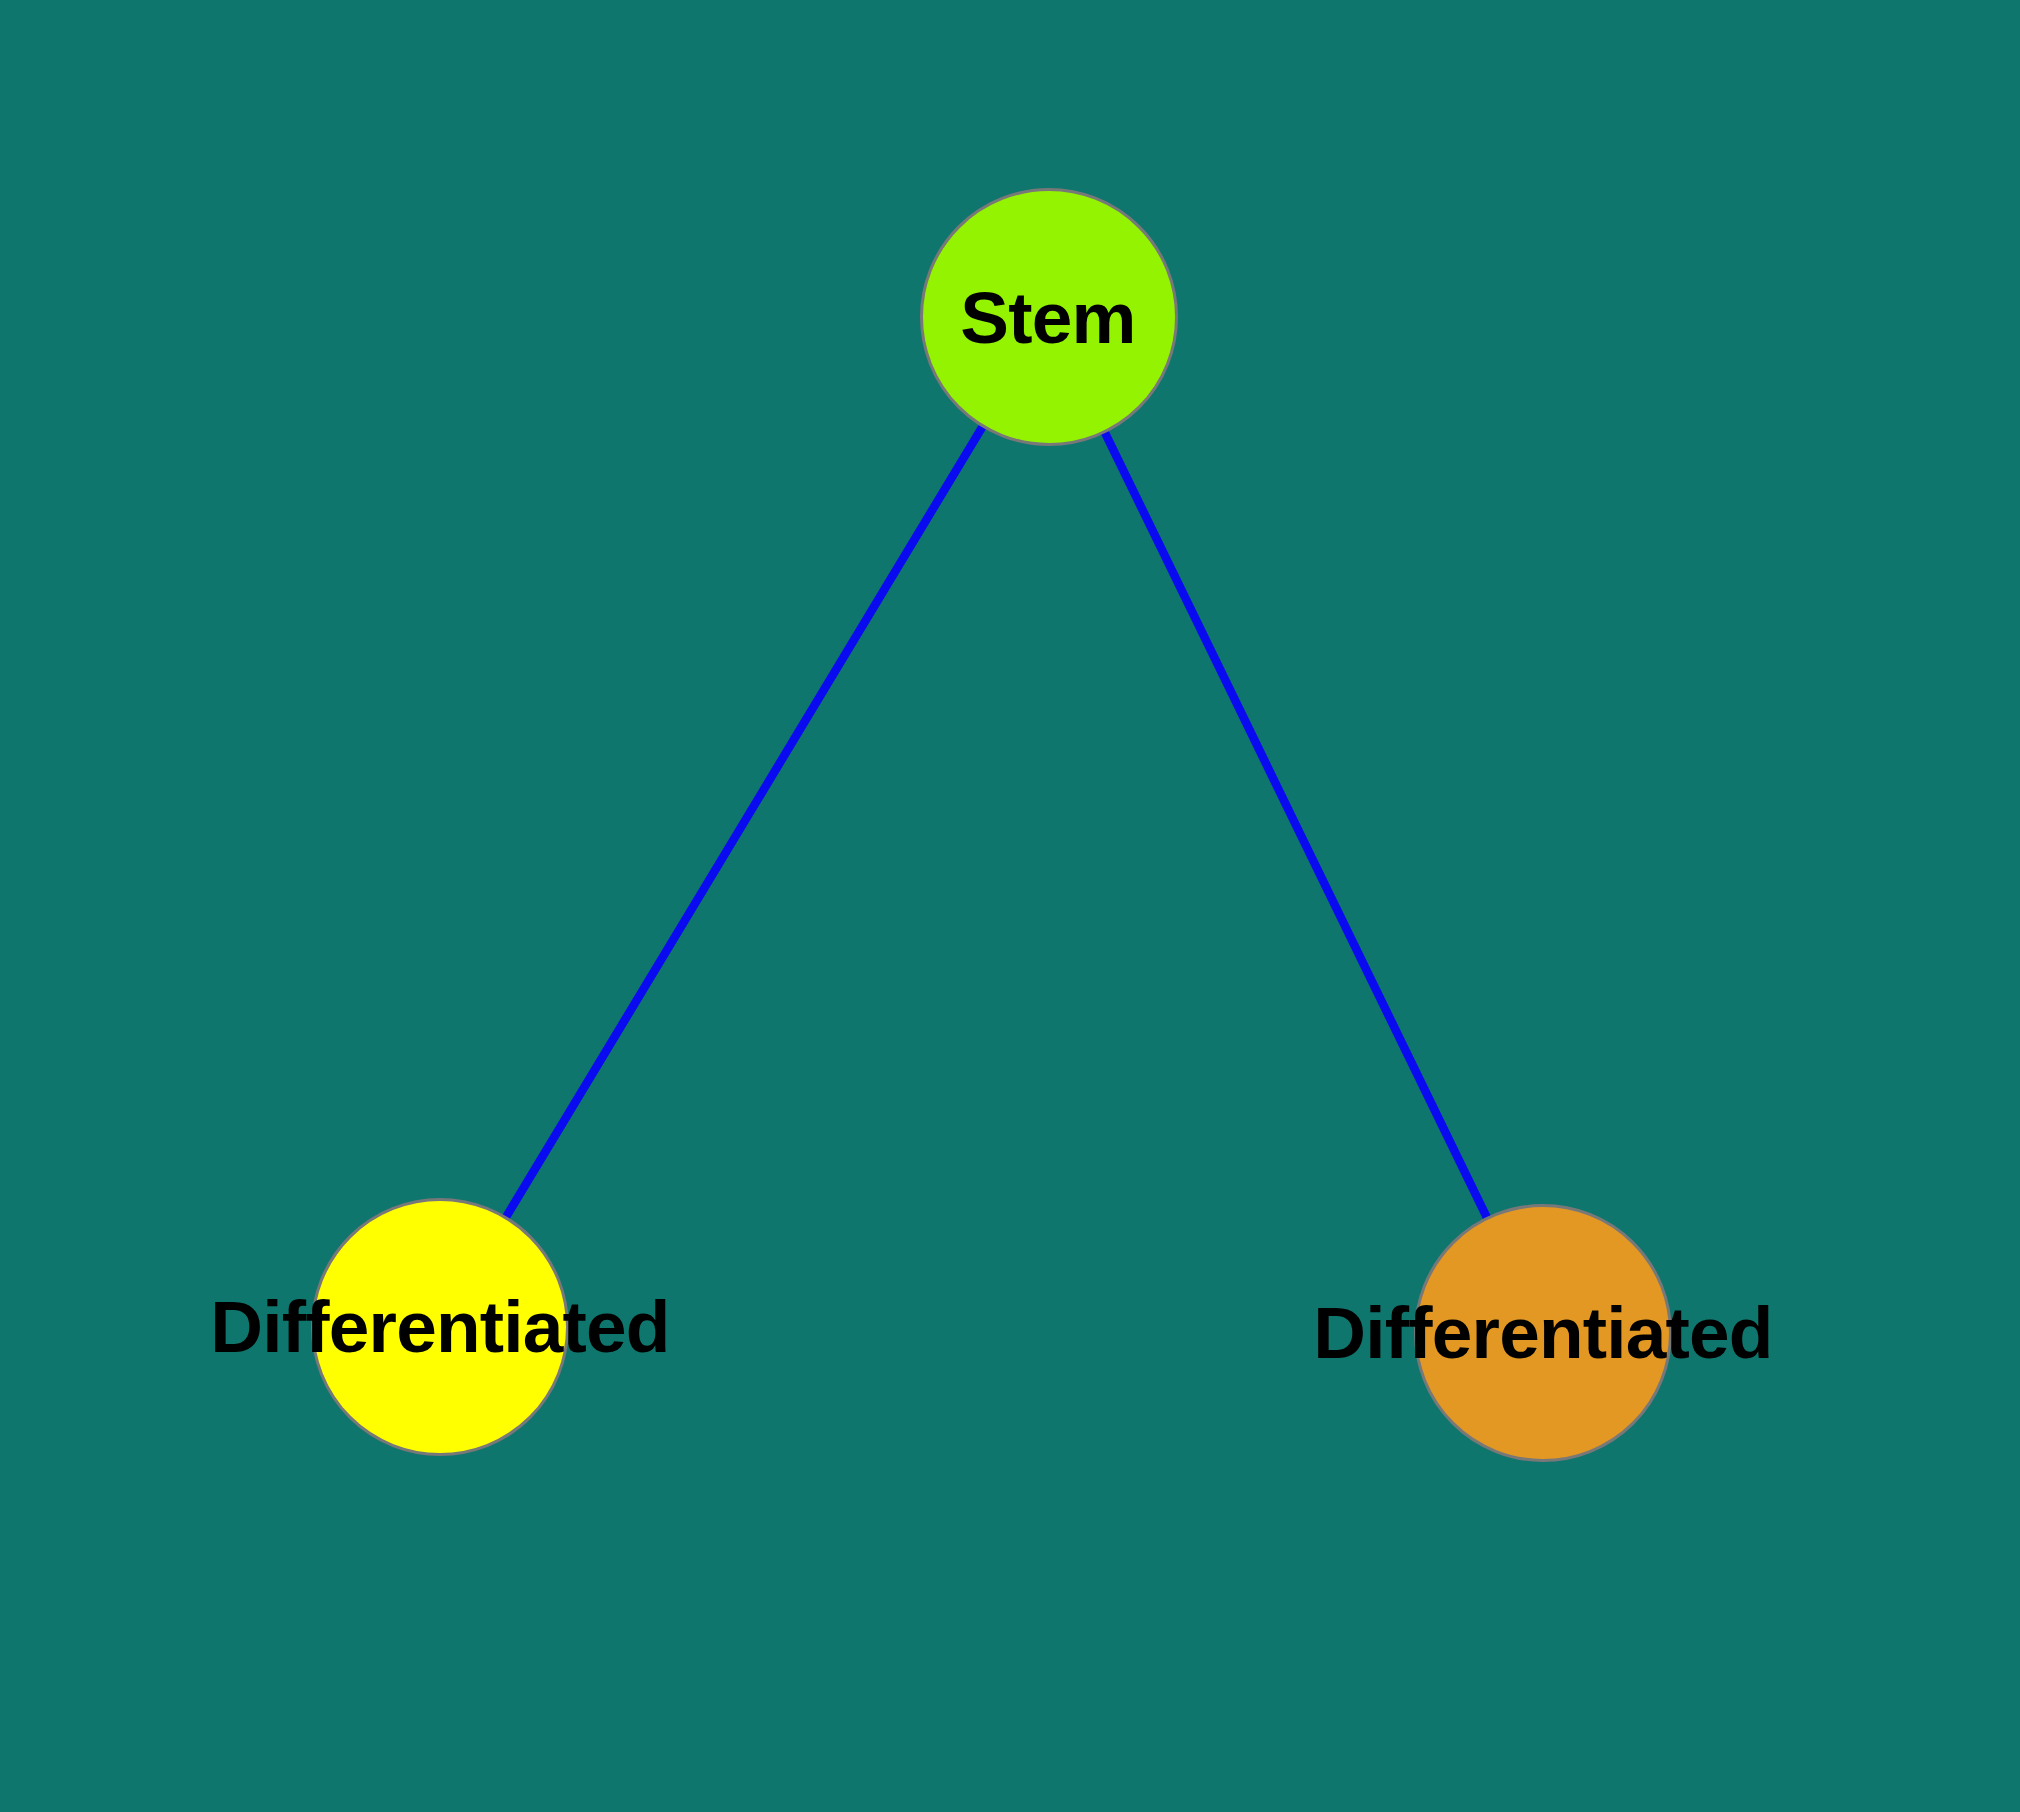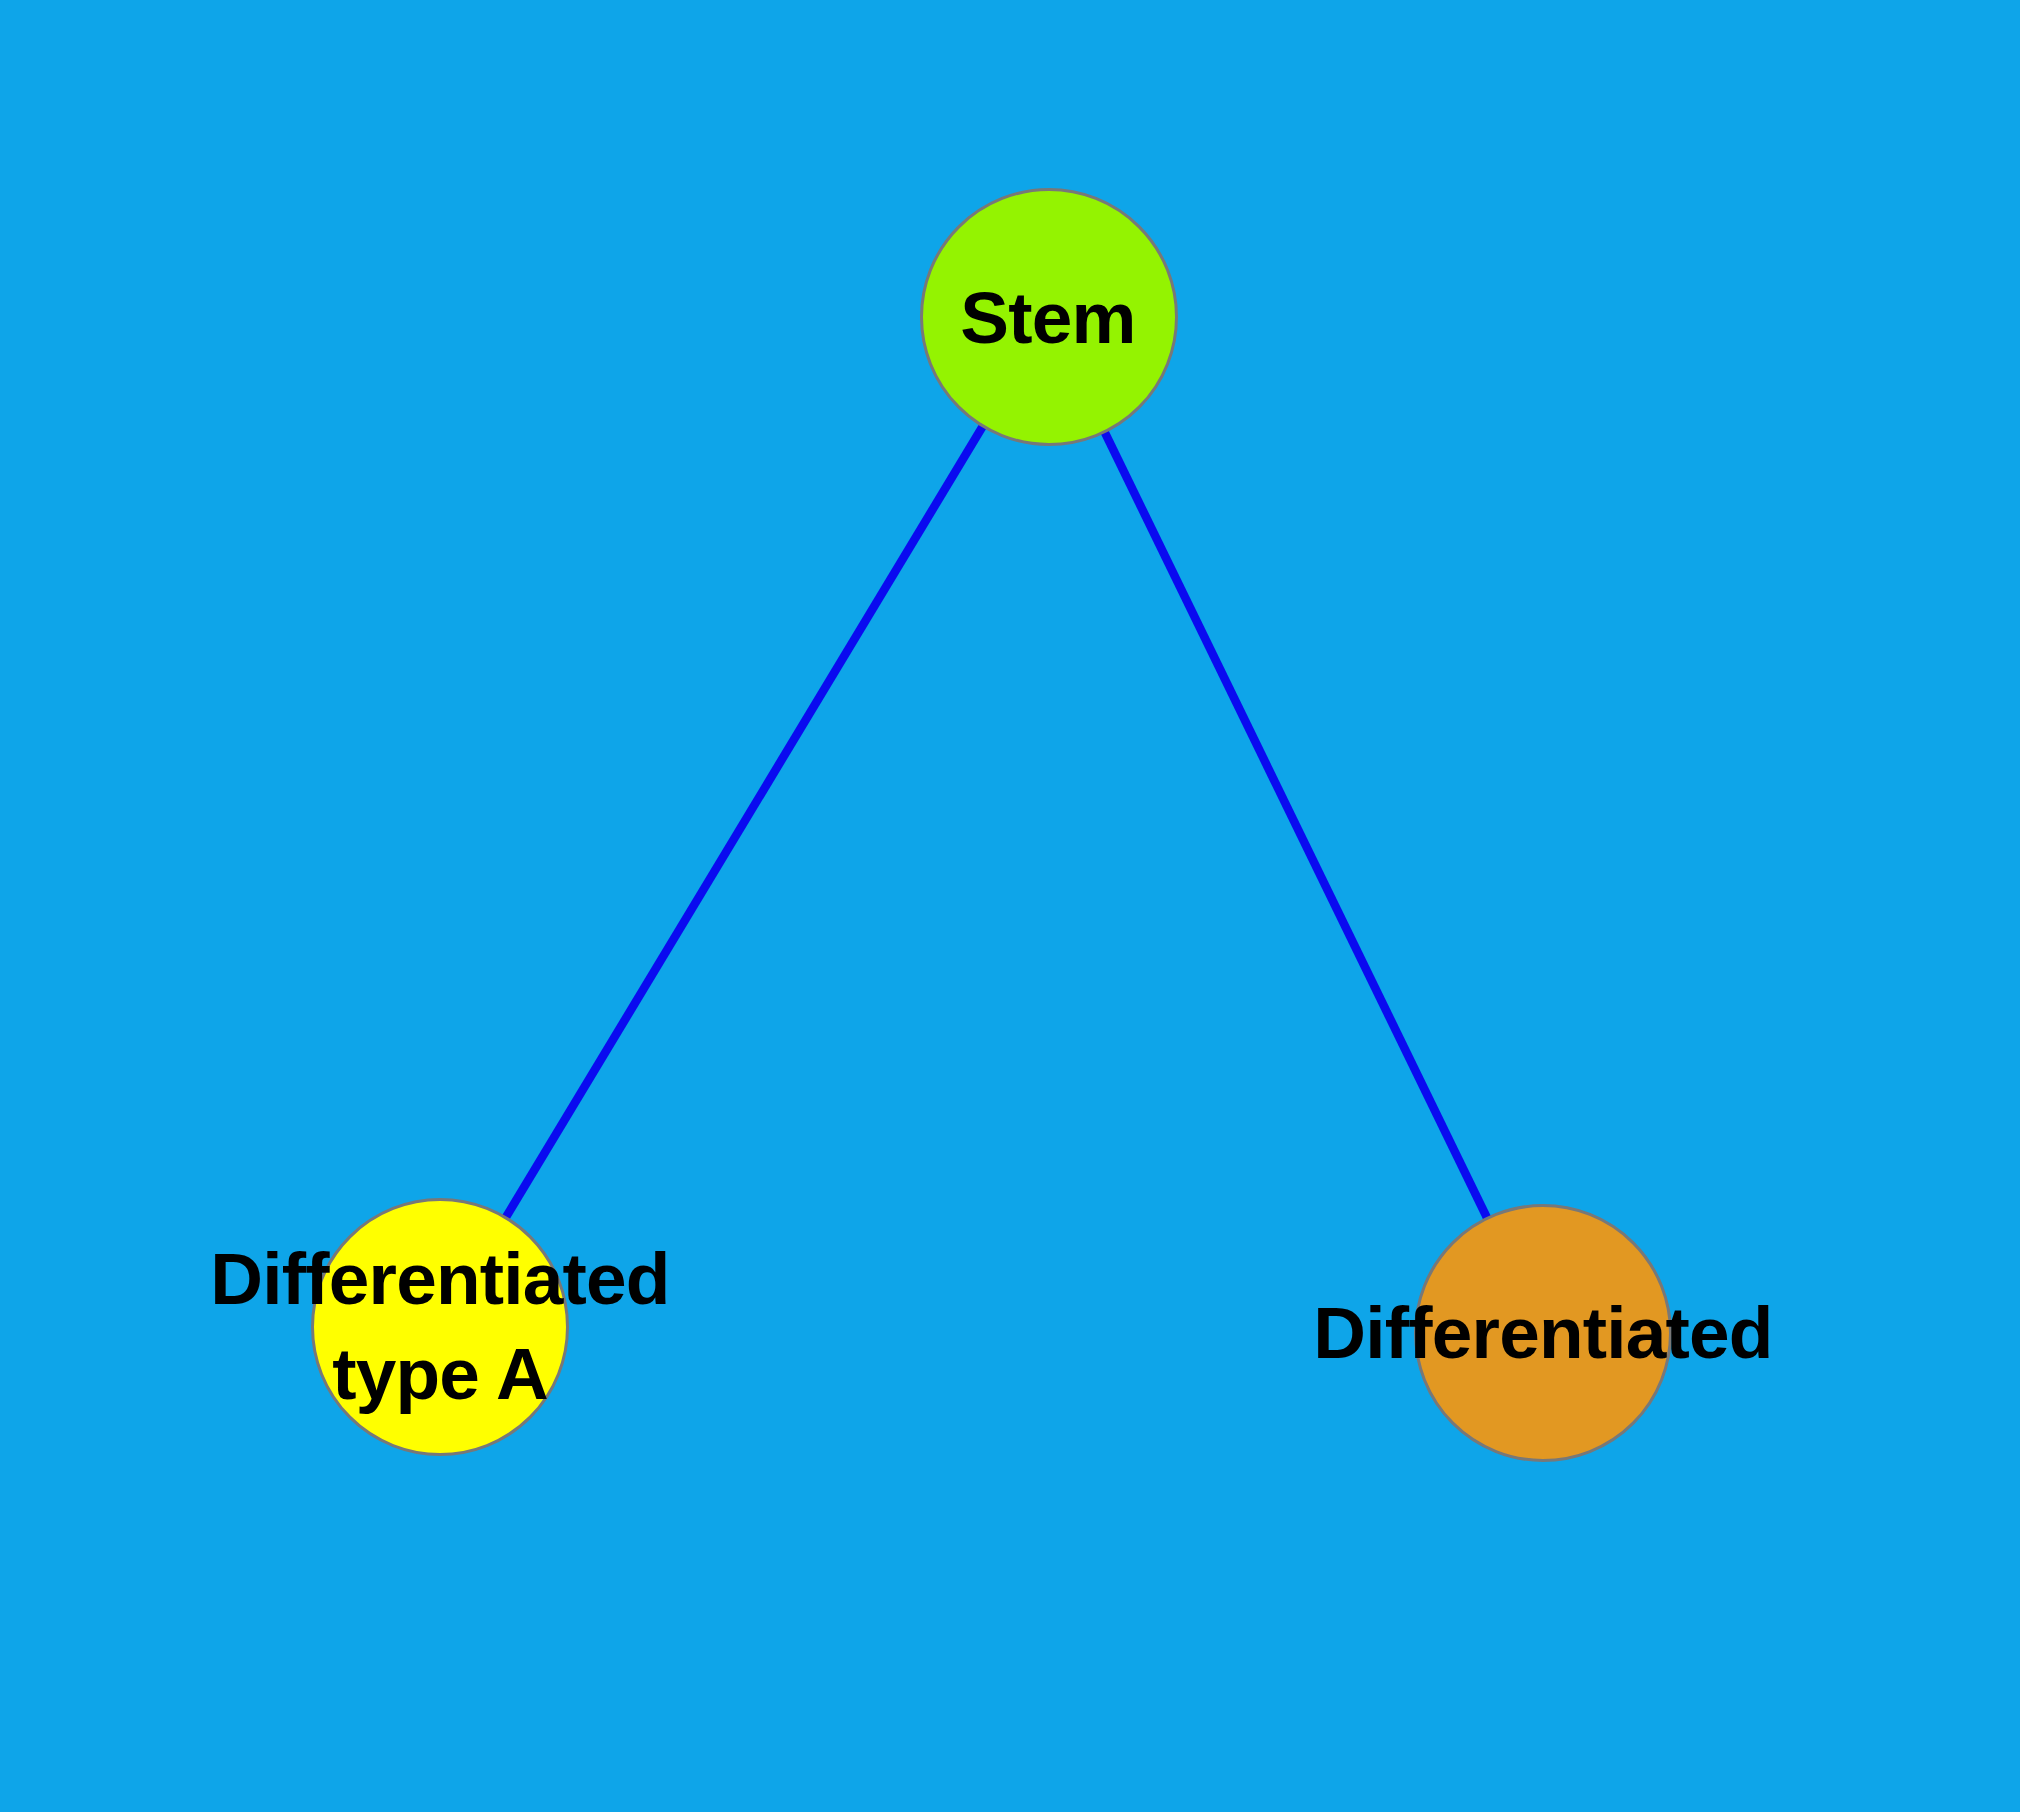--- a/index.html
+++ b/index.html
@@ -38,38 +38,37 @@
     white-space: nowrap;
     font-weight: bold;
     font-size: 73px;
     line-height: 95px;
     letter-spacing: -0.8px;
   }
 </style>
 </head>
 <body>
 
-<div id="canvas" style="background: #0ea5e9; width: 2021px; height: 1812px;">
+<div id="canvas" style="background: #0f766e; width: 2021px; height: 1812px;">
 
   <svg id="edge-layer" xmlns="http://www.w3.org/2000/svg" viewBox="0 0 2384 2138" width="2021" height="1812">
       <line x1="1237" y1="374" x2="519" y2="1565" stroke="#0A0AF0" stroke-width="10"></line>
       <line x1="1237" y1="374" x2="1820" y2="1572" stroke="#0A0AF0" stroke-width="10"></line>
     </svg>
 
   <div class="node" style="left: 920px; top: 188px; width: 258px; height: 258px; background: rgb(148, 243, 1); border-color: rgb(120, 120, 120);"></div>
   <div class="node" style="left: 311px; top: 1198px; width: 258px; height: 258px; background: rgb(255, 255, 0); border-color: rgb(120, 120, 120);"></div>
   <div class="node" style="left: 1414px; top: 1204px; width: 258px; height: 258px; background: rgb(226, 152, 34); border-color: rgb(120, 120, 120);"></div>
 
   <div class="node-label" style="left: 1048px; top: 317px; color: rgb(0, 0, 0);">
     <div>Stem</div>
   </div>
 
   <div class="node-label" style="left: 440px; top: 1326px; color: rgb(0, 0, 0);">
     <div>Differentiated</div>
-    <div>type A</div>
   </div>
 
   <div class="node-label" style="left: 1543px; top: 1332px; color: rgb(0, 0, 0);">
     <div>Differentiated</div>
   </div>
 
 </div>
 
 
 </body></html>

